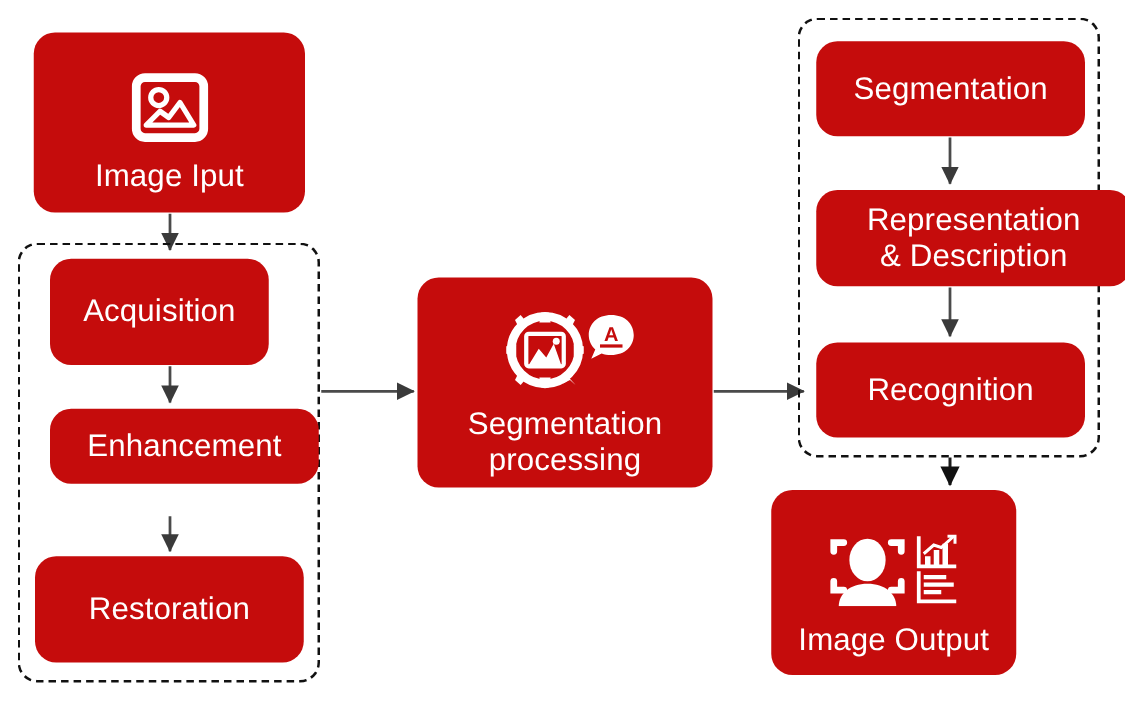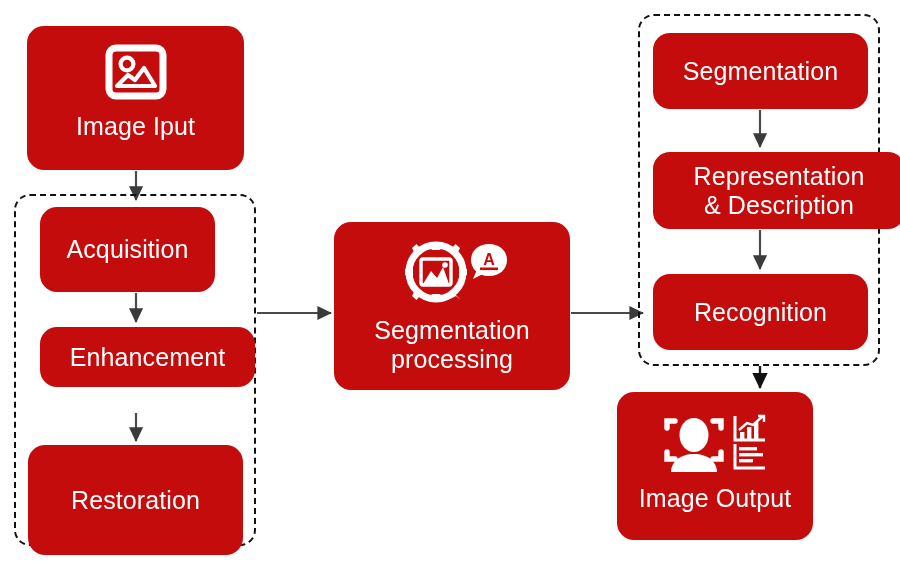--- a/index.html
+++ b/index.html
@@ -33,21 +33,21 @@
     display: flex;
     flex-direction: column;
     align-items: center;
     justify-content: center;
     text-align: center;
     line-height: 1.16;
     font-size: 25px;
     font-weight: 400;
     letter-spacing: 0.1px;
   }
-  .node.with-icon { justify-content: flex-start; padding-top: 18px; }
+  .node.with-icon { justify-content: center; padding-top: 18px; }
   .node-label { display: block; white-space: pre-line; }
   .node .icon-wrap {
     display: block;
     margin-bottom: 6px;
   }
 
   
   .group {
     position: absolute;
     box-sizing: border-box;
@@ -69,21 +69,21 @@
     stroke-width: 2.2;
     fill: none;
   }
   .wire-dark { stroke: #1c1c1c; stroke-width: 2.4; }
 
   
   #node-image-input   { left: 27px;  top: 26px;  width: 217px; height: 144px; }
   #group-preprocess   { left: 14px;  top: 194px; width: 242px; height: 352px; }
   #node-acquisition   { left: 40px;  top: 207px; width: 175px; height: 85px;  }
   #node-enhancement   { left: 40px;  top: 327px; width: 215px; height: 60px; justify-content: center;  }
-  #node-restoration   { left: 28px;  top: 445px; width: 215px; height: 110px;  }
+  #node-restoration   { left: 28px;  top: 445px; width: 215px; height: 85px;  }
 
   #node-morphological { left: 334px; top: 222px; width: 236px; height: 168px; }
 
   #group-analysis     { left: 638px; top: 14px;  width: 242px; height: 352px; }
   #node-segmentation  { left: 653px; top: 33px;  width: 215px; height: 76px;  }
   #node-representation{ left: 653px; top: 152px; width: 252px; height: 77px;  }
   #node-recognition   { left: 653px; top: 274px; width: 215px; height: 76px;  }
 
   #node-image-output  { left: 617px; top: 392px; width: 196px; height: 148px; }
 </style>

